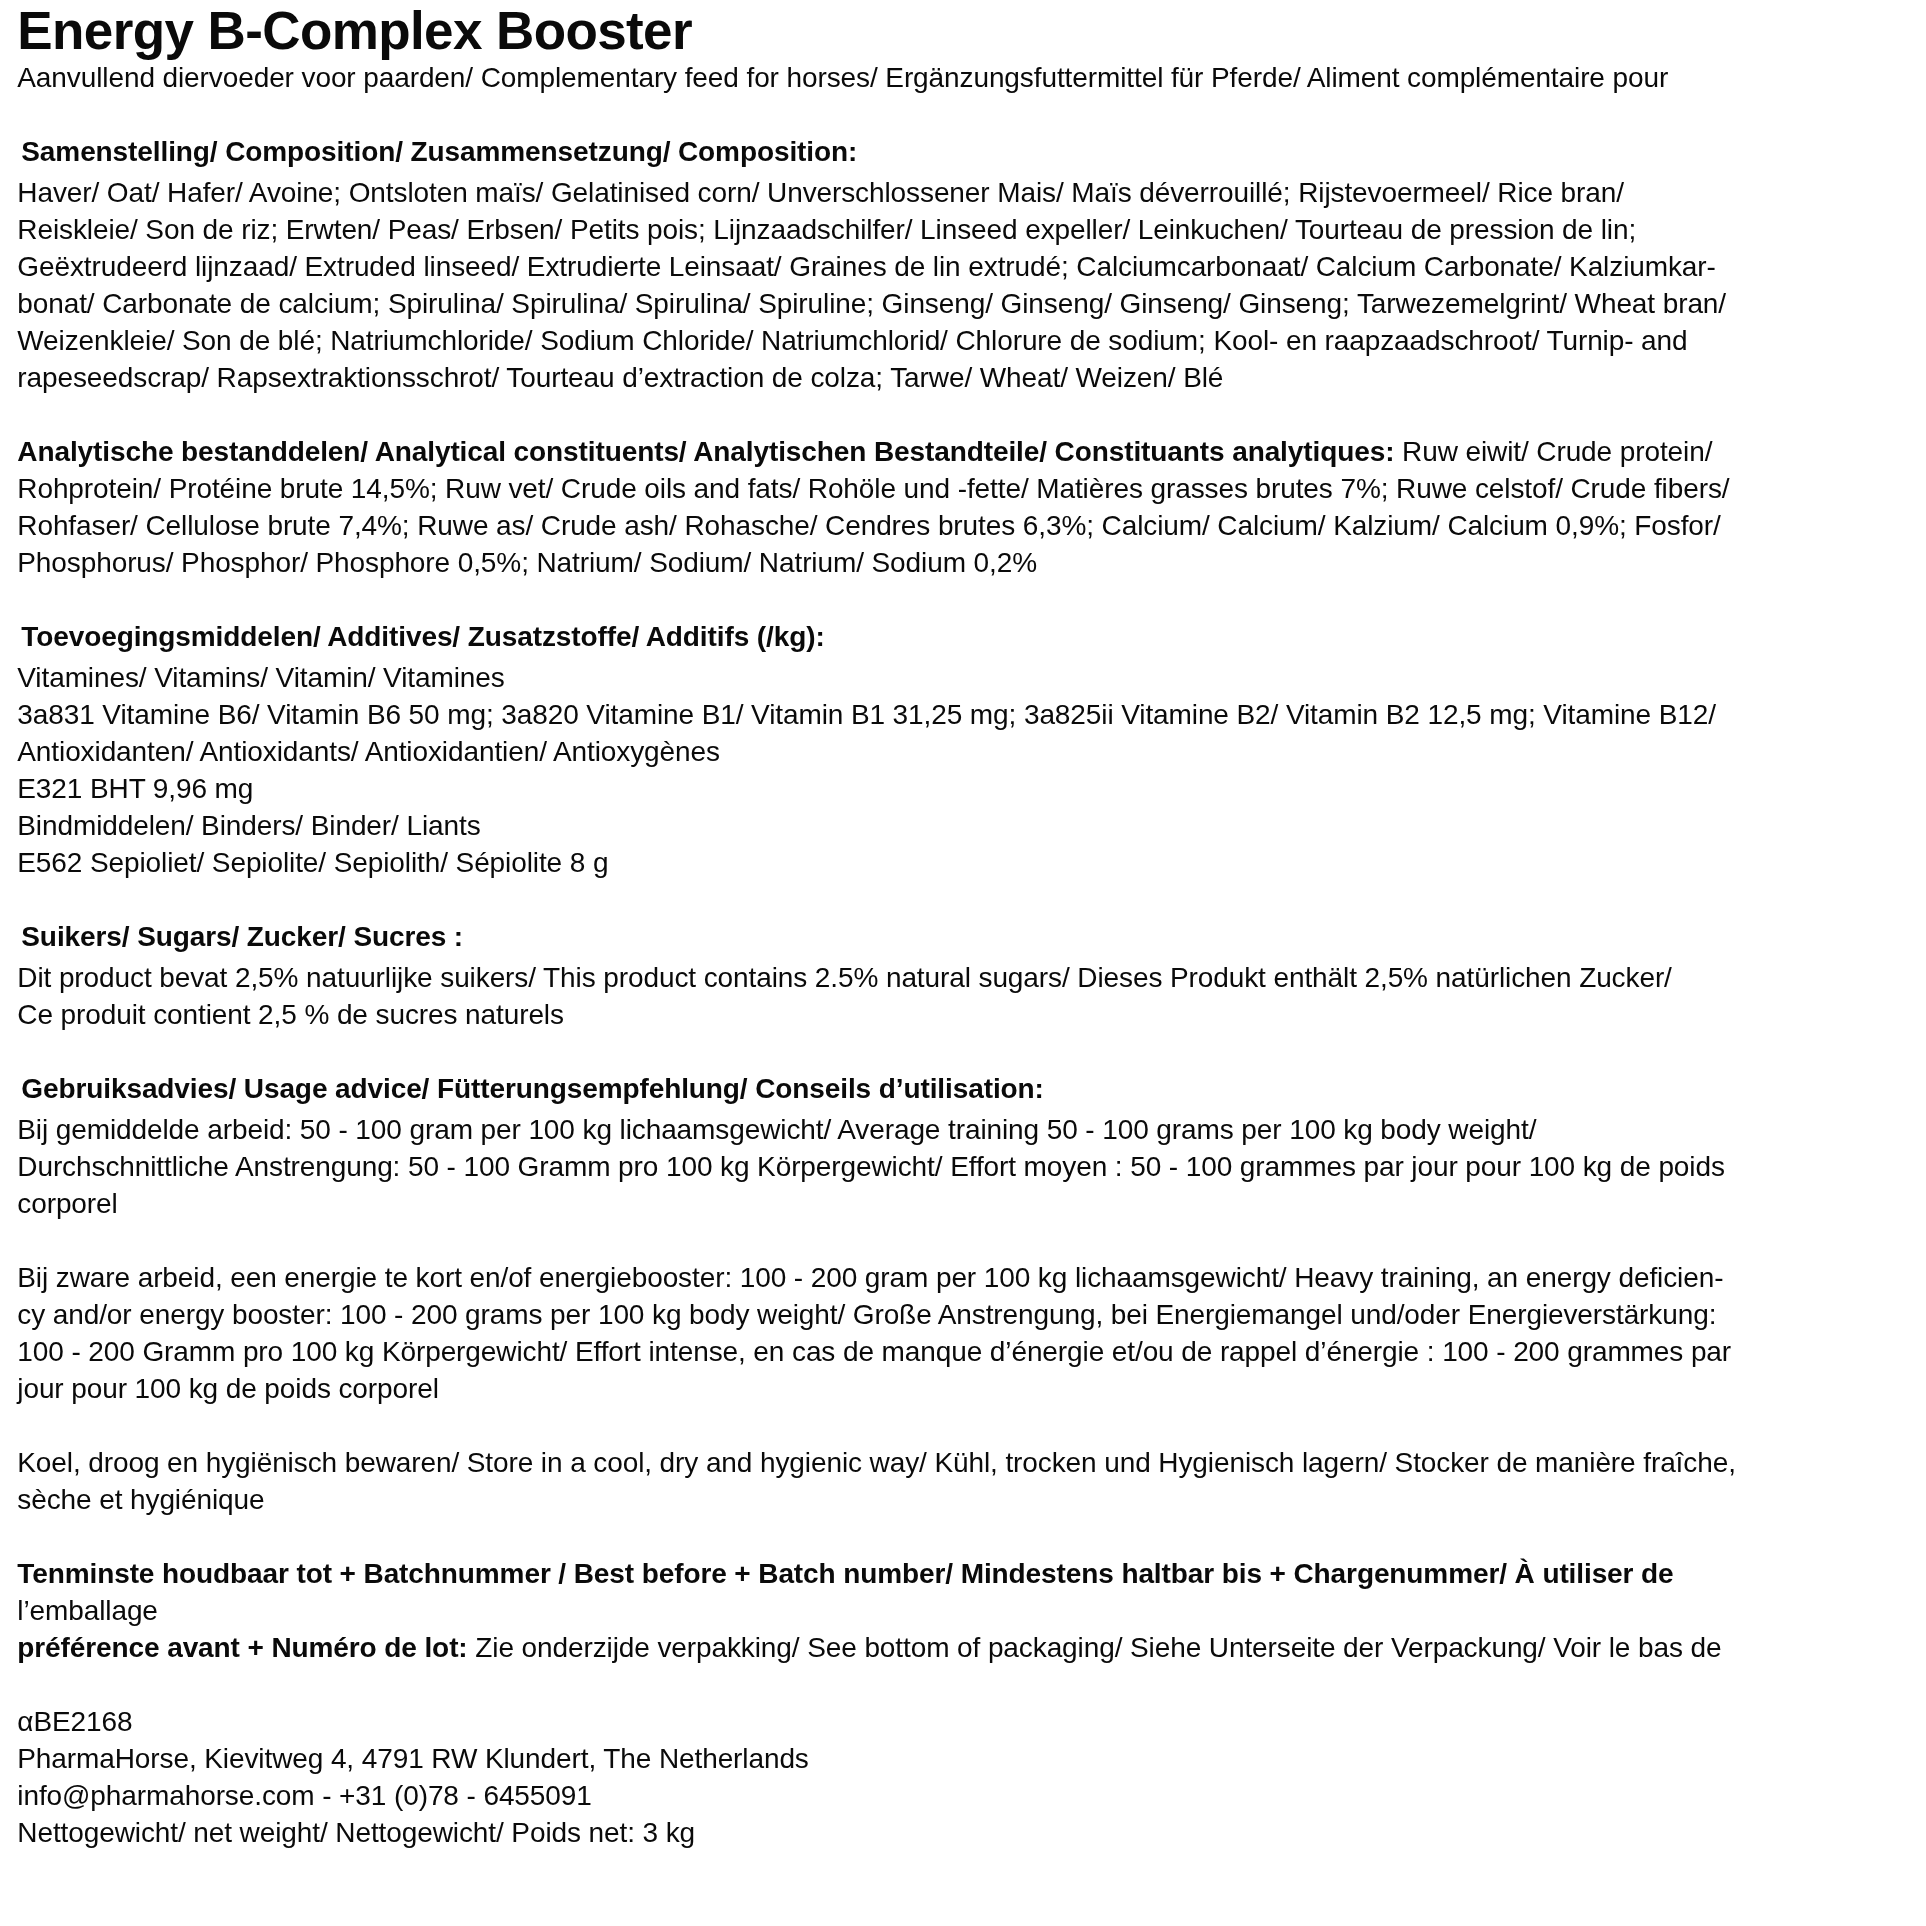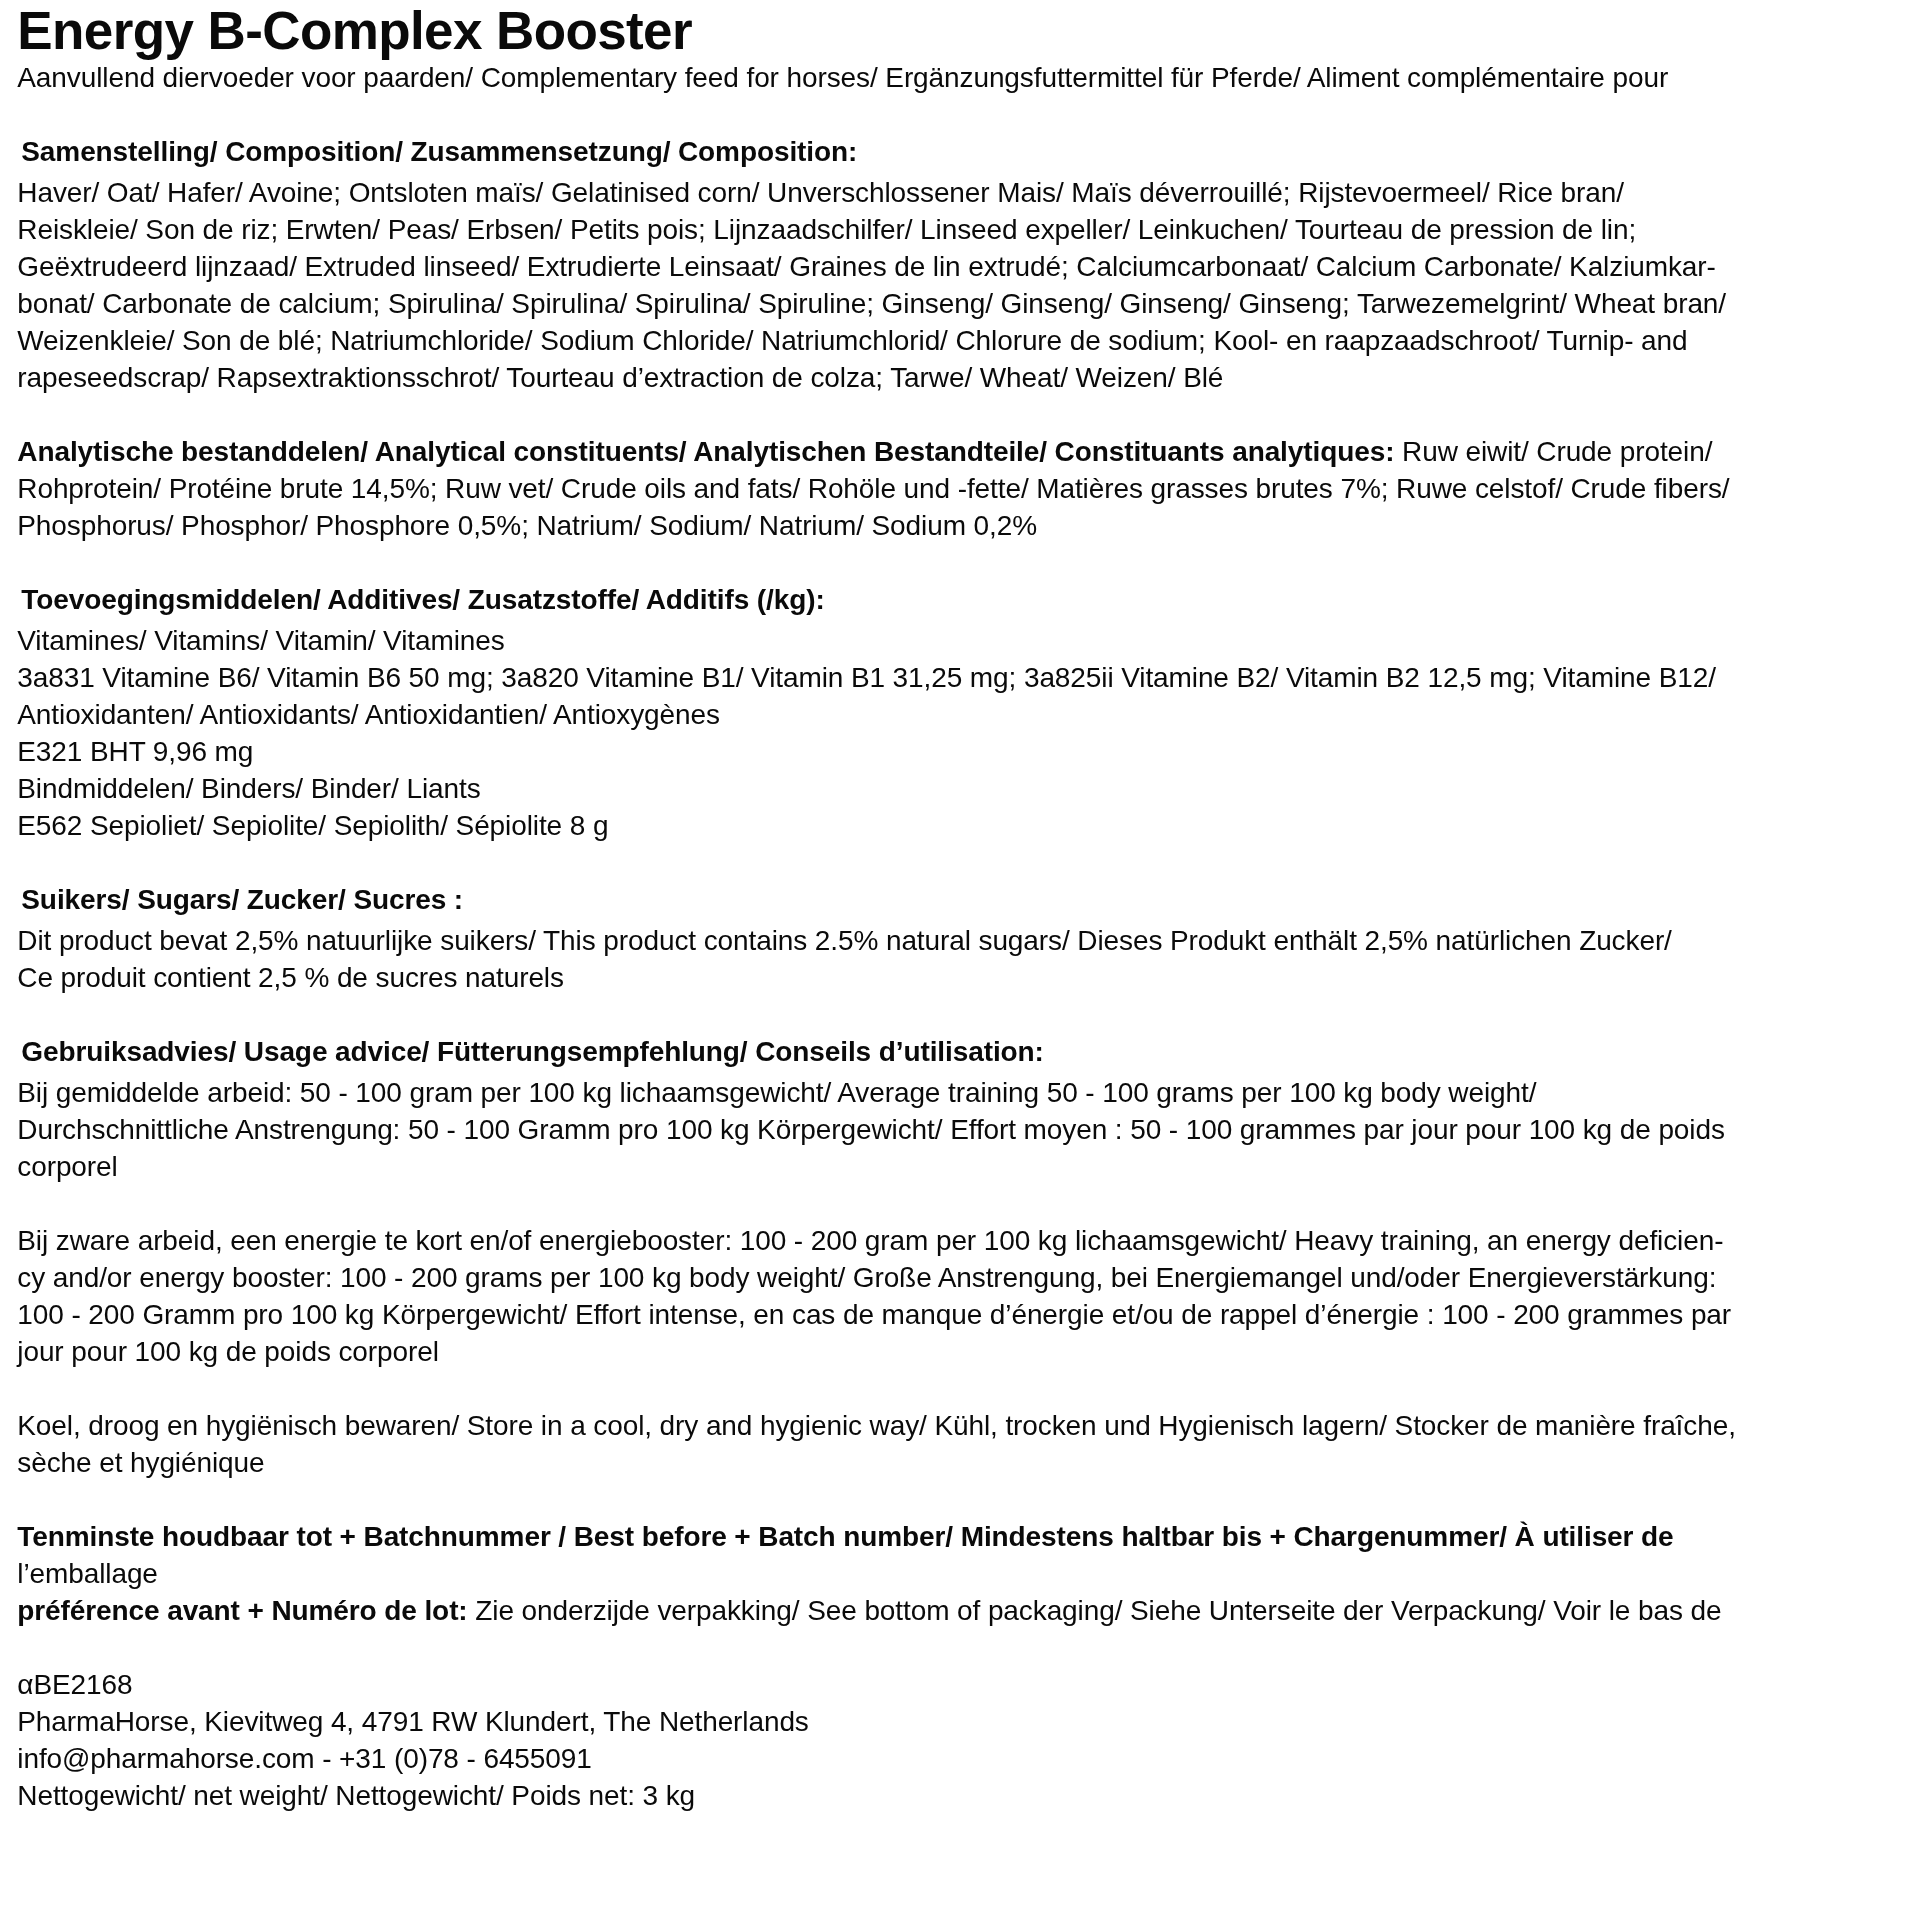--- a/index.html
+++ b/index.html
@@ -53,20 +53,21 @@
       <div class="line"><span>Reiskleie/ Son de riz; Erwten/ Peas/ Erbsen/ Petits pois; Lijnzaadschilfer/ Linseed expeller/ Leinkuchen/ Tourteau de pression de lin;</span></div>
       <div class="line"><span>Geëxtrudeerd lijnzaad/ Extruded linseed/ Extrudierte Leinsaat/ Graines de lin extrudé; Calciumcarbonaat/ Calcium Carbonate/ Kalziumkar-</span></div>
       <div class="line"><span>bonat/ Carbonate de calcium; Spirulina/ Spirulina/ Spirulina/ Spiruline; Ginseng/ Ginseng/ Ginseng/ Ginseng; Tarwezemelgrint/ Wheat bran/</span></div>
       <div class="line"><span>Weizenkleie/ Son de blé; Natriumchloride/ Sodium Chloride/ Natriumchlorid/ Chlorure de sodium; Kool- en raapzaadschroot/ Turnip- and</span></div>
       <div class="line"><span>rapeseedscrap/ Rapsextraktionsschrot/ Tourteau d’extraction de colza; Tarwe/ Wheat/ Weizen/ Blé</span></div>
     </div>
 
   <div class="block">
       <div class="line"><span class="bold">Analytische bestanddelen/ Analytical constituents/ Analytischen Bestandteile/ Constituants analytiques:</span><span> Ruw eiwit/ Crude protein/</span></div>
       <div class="line"><span>Rohprotein/ Protéine brute 14,5%; Ruw vet/ Crude oils and fats/ Rohöle und -fette/ Matières grasses brutes 7%; Ruwe celstof/ Crude fibers/</span></div>
+      <div class="line"><span>Rohfaser/ Cellulose brute 7,4%; Ruwe as/ Crude ash/ Rohasche/ Cendres brutes 6,3%; Calcium/ Calcium/ Kalzium/ Calcium 0,9%; Fosfor/</span></div>
       <div class="line"><span>Phosphorus/ Phosphor/ Phosphore 0,5%; Natrium/ Sodium/ Natrium/ Sodium 0,2%</span></div>
     </div>
 
   <div class="head">
       <div class="line"><span class="bold">Toevoegingsmiddelen/ Additives/ Zusatzstoffe/ Additifs (/kg):</span></div>
     </div>
   <div class="block">
       <div class="line"><span>Vitamines/ Vitamins/ Vitamin/ Vitamines</span></div>
       <div class="line"><span>3a831 Vitamine B6/ Vitamin B6 50 mg; 3a820 Vitamine B1/ Vitamin B1 31,25 mg; 3a825ii Vitamine B2/ Vitamin B2 12,5 mg; Vitamine B12/</span></div>
       <div class="line"><span>Antioxidanten/ Antioxidants/ Antioxidantien/ Antioxygènes</span></div>

